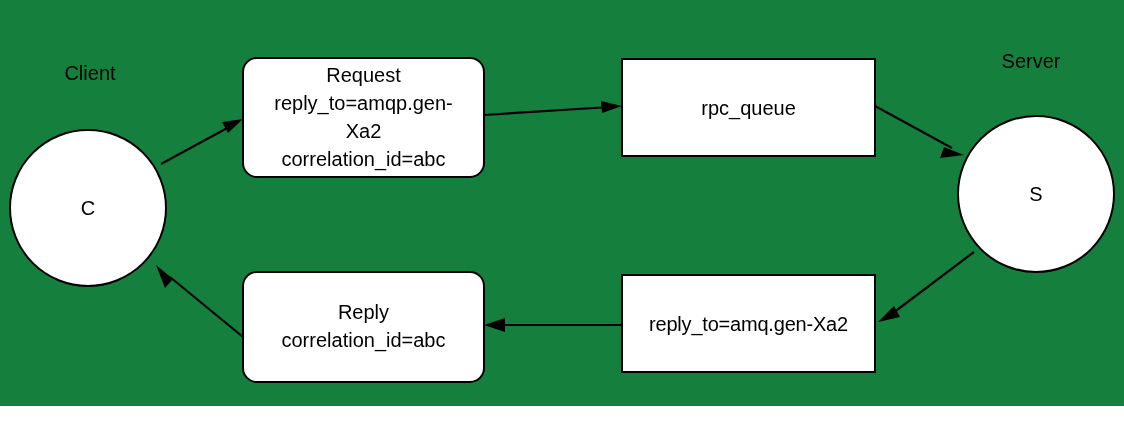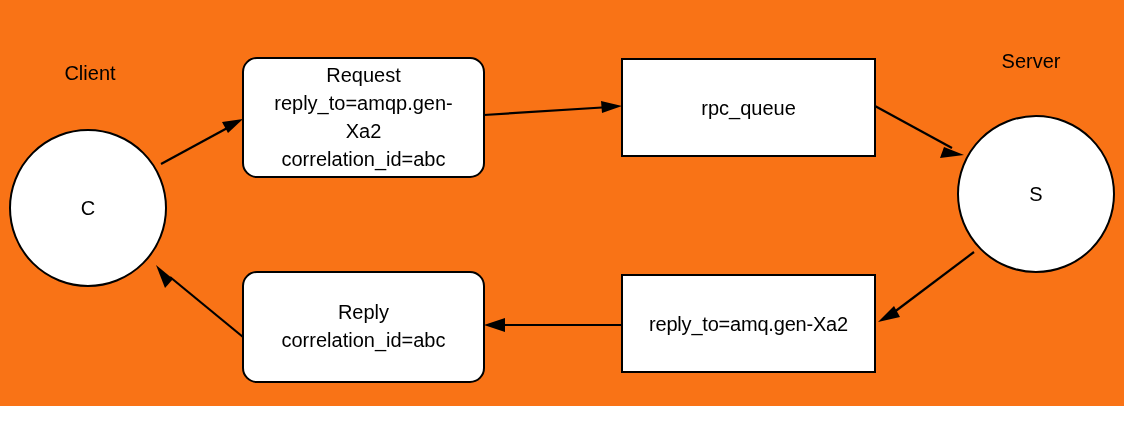--- a/index.html
+++ b/index.html
@@ -11,21 +11,21 @@
   body {
     width: 1124px;
     height: 422px;
     font-family: "Liberation Sans", sans-serif;
     overflow: hidden;
   }
   #diagram-root {
     position: relative;
     width: 1124px;
     height: 406px;
-    background: #f97316;
+    background: #15803d;
   }
   svg.diagram-canvas {
     display: block;
     width: 1124px;
     height: 422px;
   }
   .shape-stroke {
     fill: #ffffff;
     stroke: #000000;
     stroke-width: 2;

